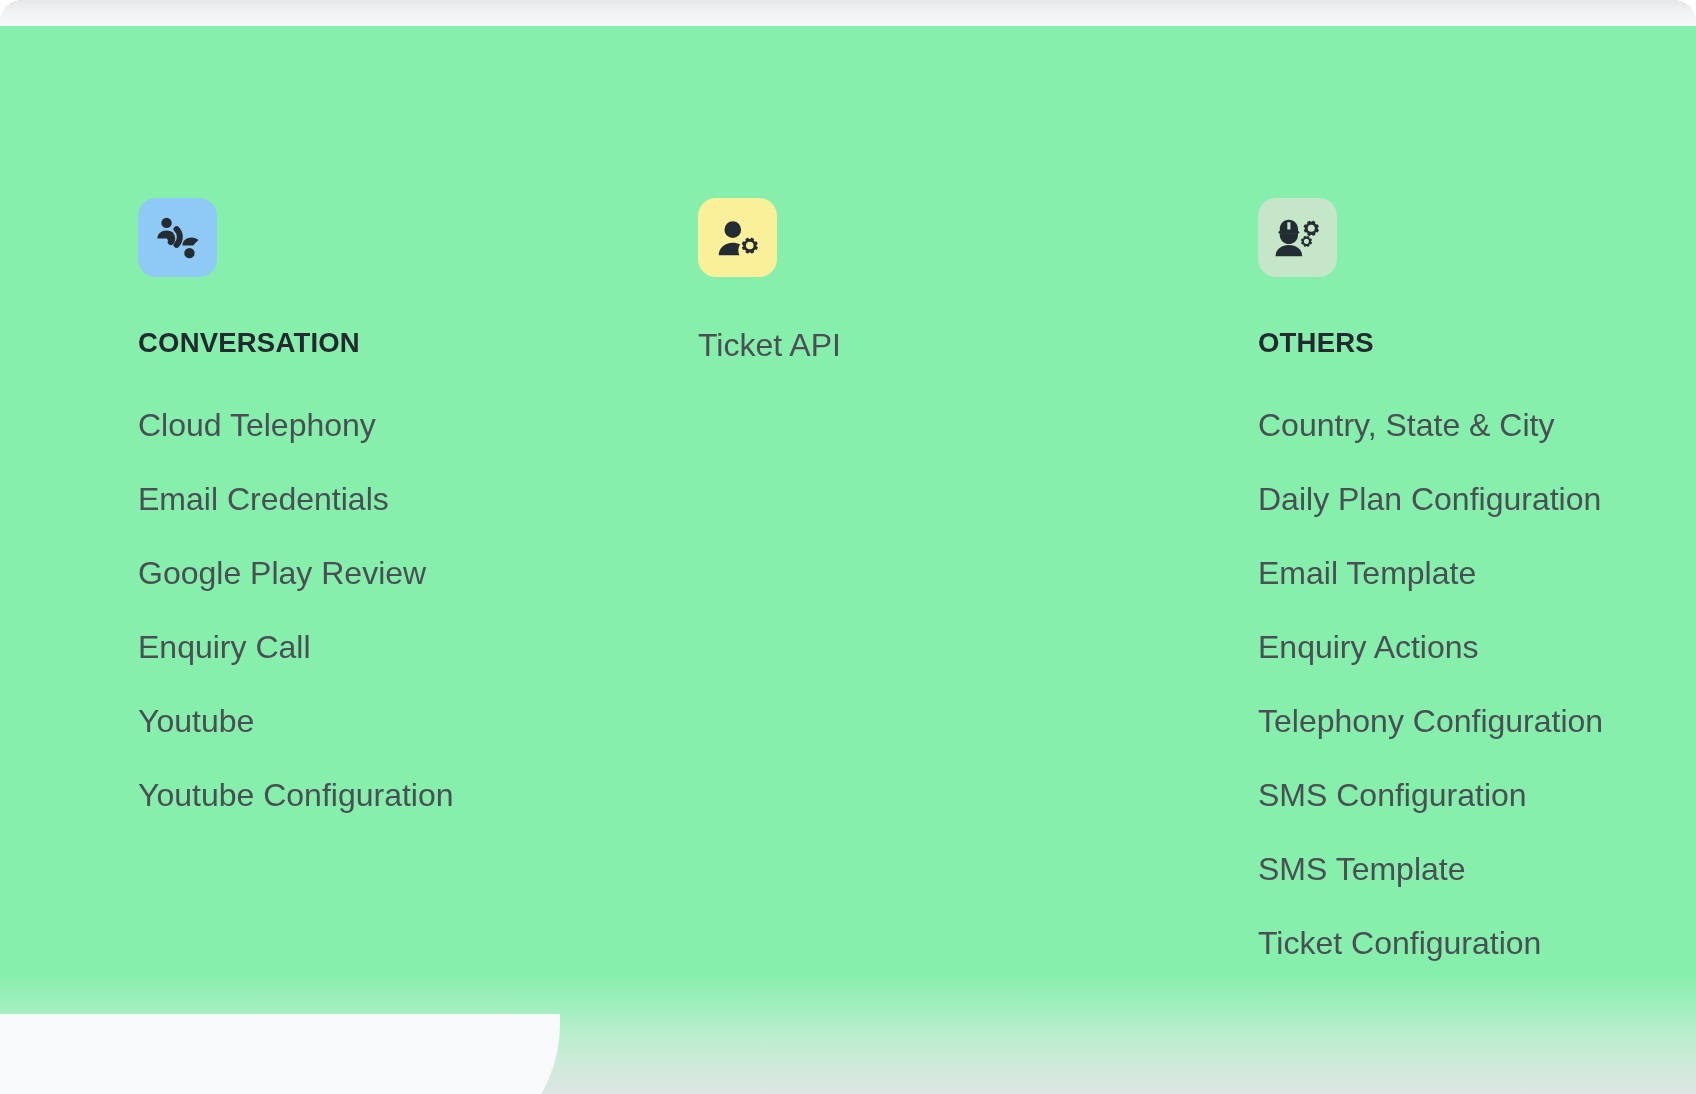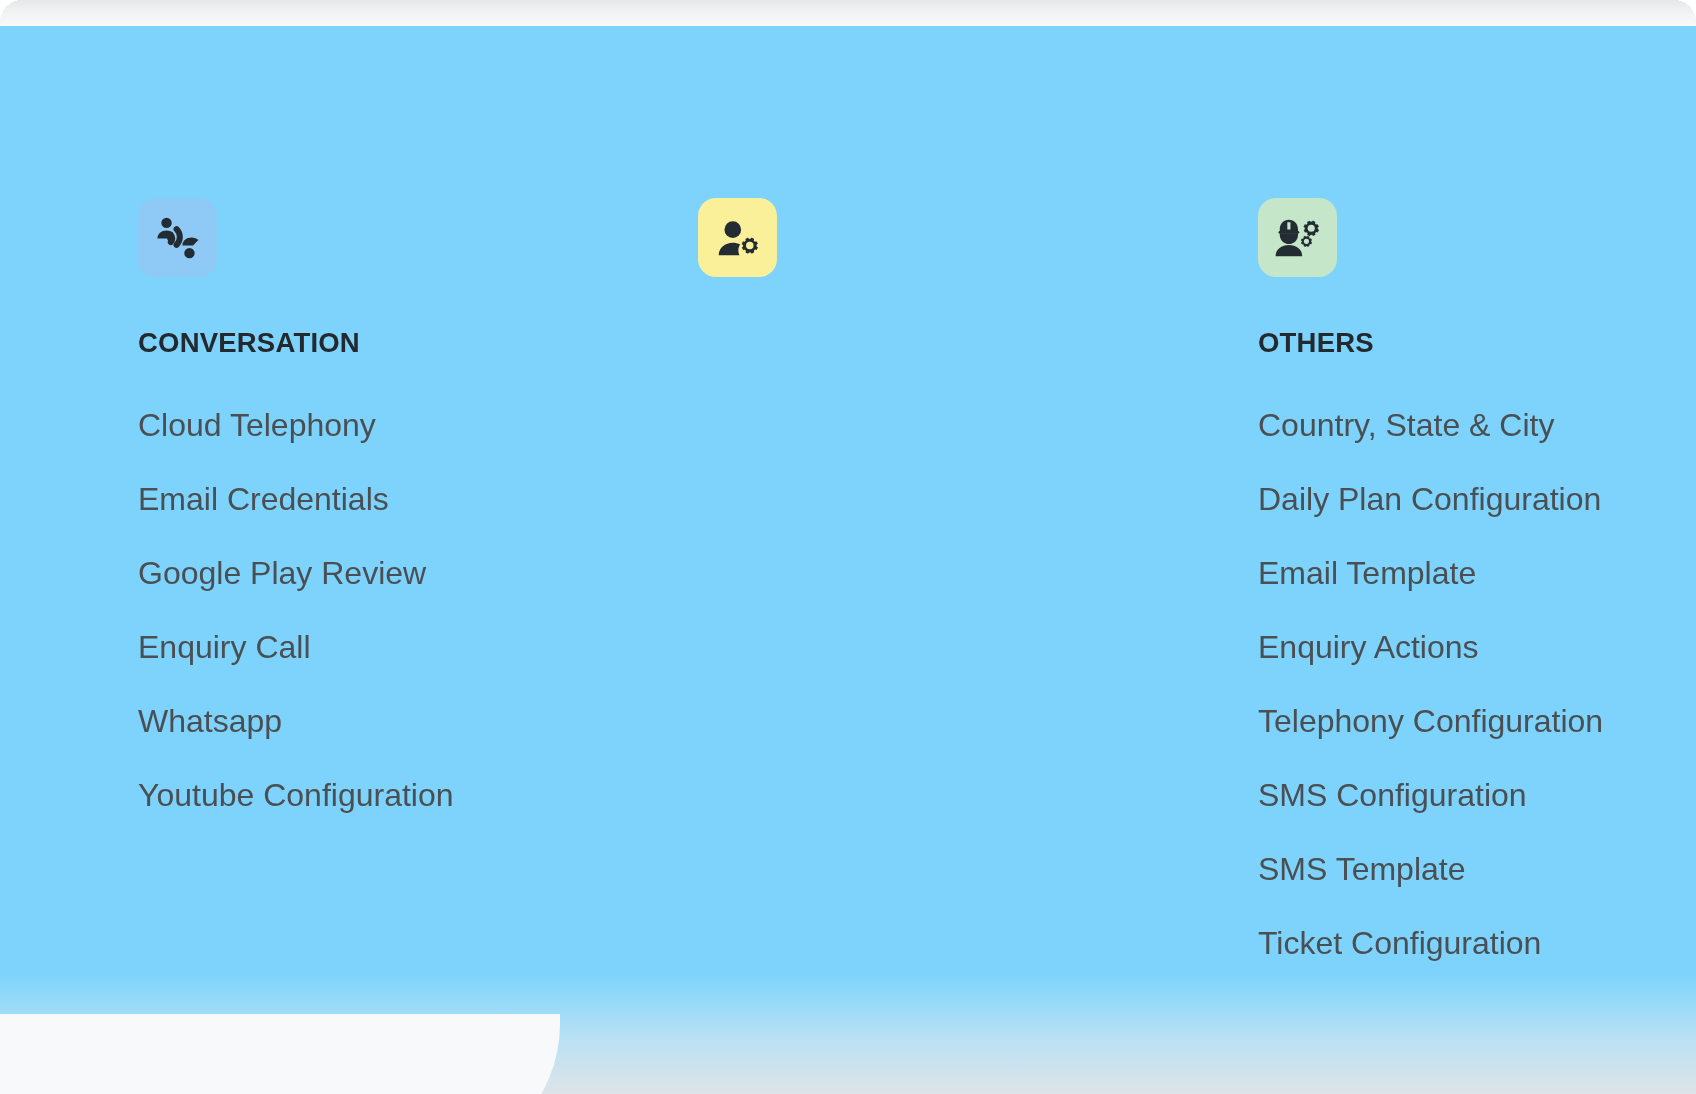--- a/index.html
+++ b/index.html
@@ -13,21 +13,21 @@
     overflow: hidden;
     font-family: "Liberation Sans", sans-serif;
     -webkit-font-smoothing: antialiased;
   }
 
   
   .page {
     position: relative;
     width: 1696px;
     height: 1094px;
-    background: #7dd3fc;
+    background: #86efac;
     box-sizing: border-box;
     overflow: hidden;
   }
   .edge-top {
     position: absolute;
     left: 0; right: 0; top: 0;
     height: 26px;
     background: linear-gradient(to bottom, #e6e7e8 0%, #f0f1f2 40%, #f8f9fa 100%);
     border-top-left-radius: 14px;
     border-top-right-radius: 14px;
@@ -143,35 +143,38 @@
             <path d="M15.1 19.0a2.85 2.85 0 0 1 4.03 0 7.8 7.8 0 0 1 0 11.0 2.85 2.85 0 1 1-4.03-4.03 2.1 2.1 0 0 0 0-2.94 2.85 2.85 0 0 1 0-4.03z"></path>
           </g>
         </svg>
       </div>
       <div class="cat-title">CONVERSATION</div>
       <div class="cat-links">
         <a class="cat-link">Cloud Telephony</a>
         <a class="cat-link">Email Credentials</a>
         <a class="cat-link">Google Play Review</a>
         <a class="cat-link">Enquiry Call</a>
-        <a class="cat-link">Whatsapp</a>
+        <a class="cat-link">Youtube</a>
         <a class="cat-link">Youtube Configuration</a>
       </div>
     </div>
 
     <div class="column">
       <div class="cat-icon" style="background:#fbf09a">
         <svg width="50" height="50" viewBox="0 0 48 48" aria-hidden="true">
           <g fill="#242c33">
             <circle cx="19" cy="16" r="8"></circle>
             <path d="M5.5 40.5c0-7.2 6.1-12 13.5-12 2.6 0 5 .6 7.1 1.7-1.1 1.6-1.8 3.6-1.8 5.7 0 1.6.4 3.2 1.1 4.6H5.5z"></path>
             <path d="M34.6 24.3l1.5.5.9-1.3 2.5 1.4-.4 1.5 1.1 1.1 1.5-.4 1.4 2.5-1.3.9.1 1.6 1.3.9-1.4 2.5-1.5-.4-1.1 1.1.4 1.5-2.5 1.4-.9-1.3-1.6.1-.9 1.3-2.5-1.4.4-1.5-1.1-1.1-1.5.4-1.4-2.5 1.3-.9-.1-1.6-1.3-.9 1.4-2.5 1.5.4 1.1-1.1-.4-1.5 2.5-1.4.9 1.3 1.6-.1z"></path>
             <circle cx="35.3" cy="31.3" r="3.6" fill="#fbf09a"></circle>
           </g>
         </svg>
+      </div>
+      <div class="cat-links">
+        <a class="cat-link">Ticket API</a>
       </div>
     </div>
 
     <div class="column">
       <div class="cat-icon" style="background:#c5e6c8">
         <svg width="50" height="50" viewBox="0 0 48 48" aria-hidden="true">
           <g fill="#242c33">
             <path d="M6.5 19.5h17.5v1.6c0 4.8-3.9 8.7-8.75 8.7S6.5 25.9 6.5 21.1z"></path>
             <path d="M15.25 6.5c-4.9 0-8.75 4-8.75 8.9v2.4h17.5v-2.4c0-4.9-3.85-8.9-8.75-8.9zm-1.5 2.3h3v7.0h-3z"></path>
             <rect x="5.3" y="17.2" width="19.9" height="2.6" rx="1.3"></rect>

